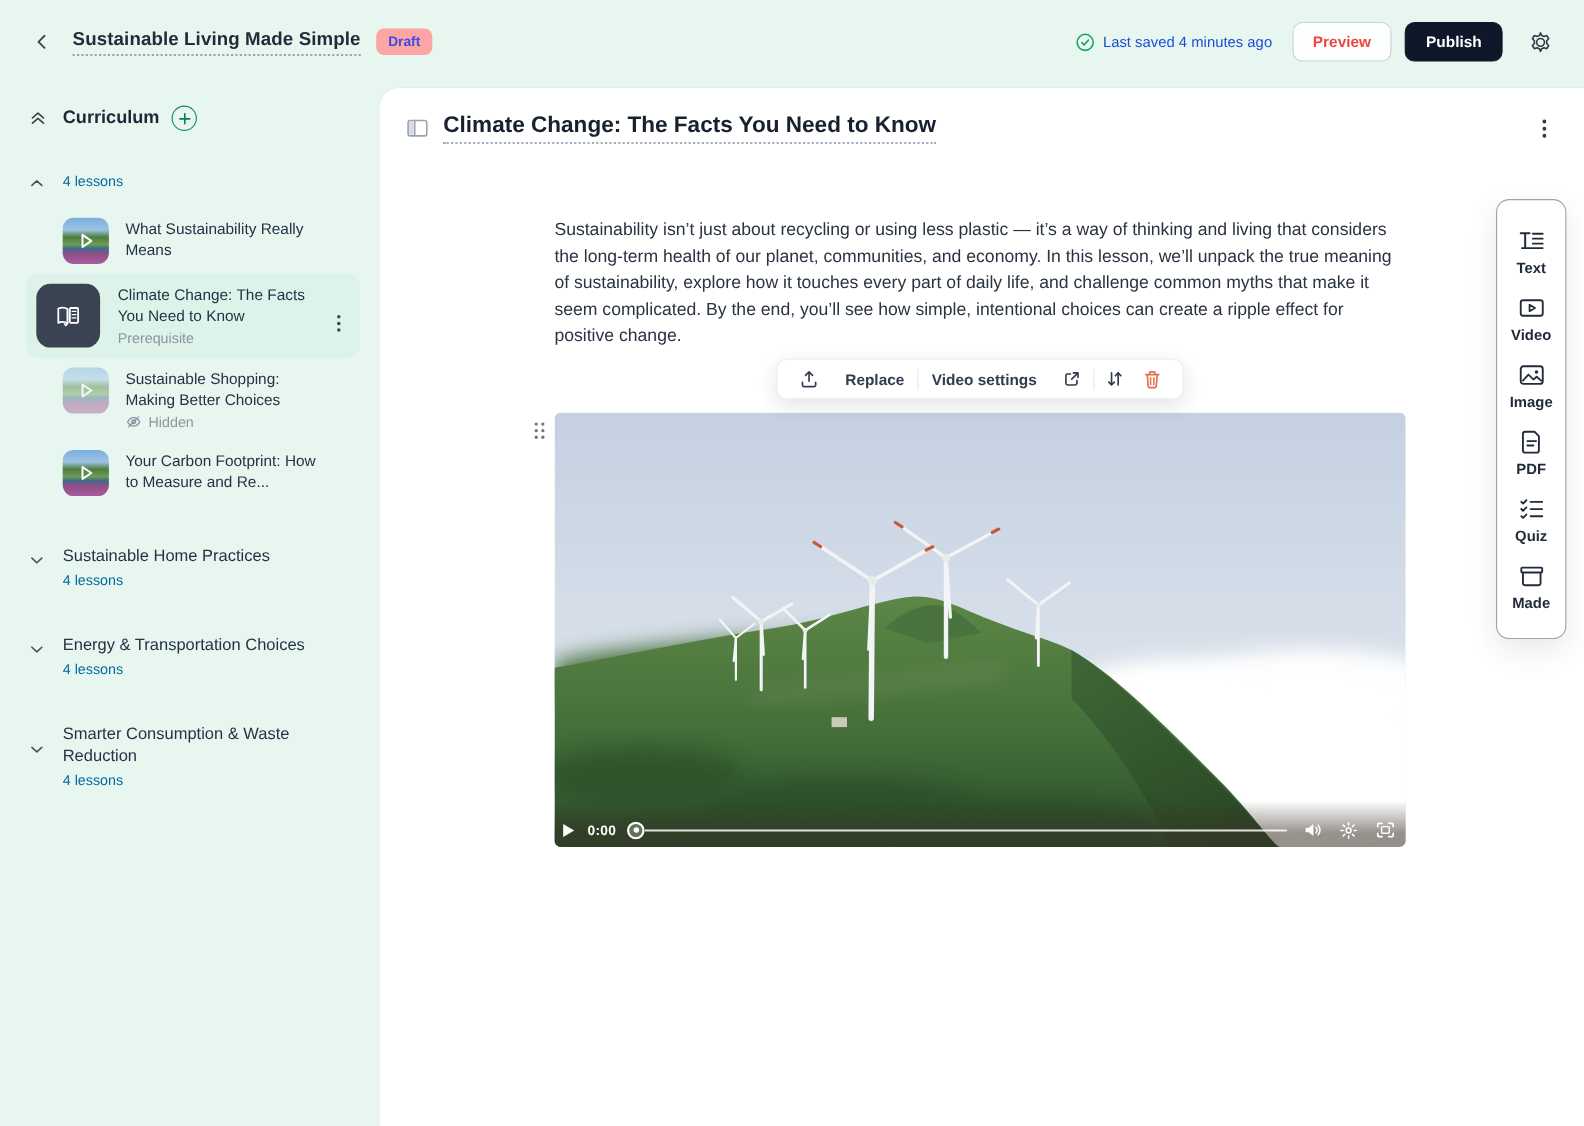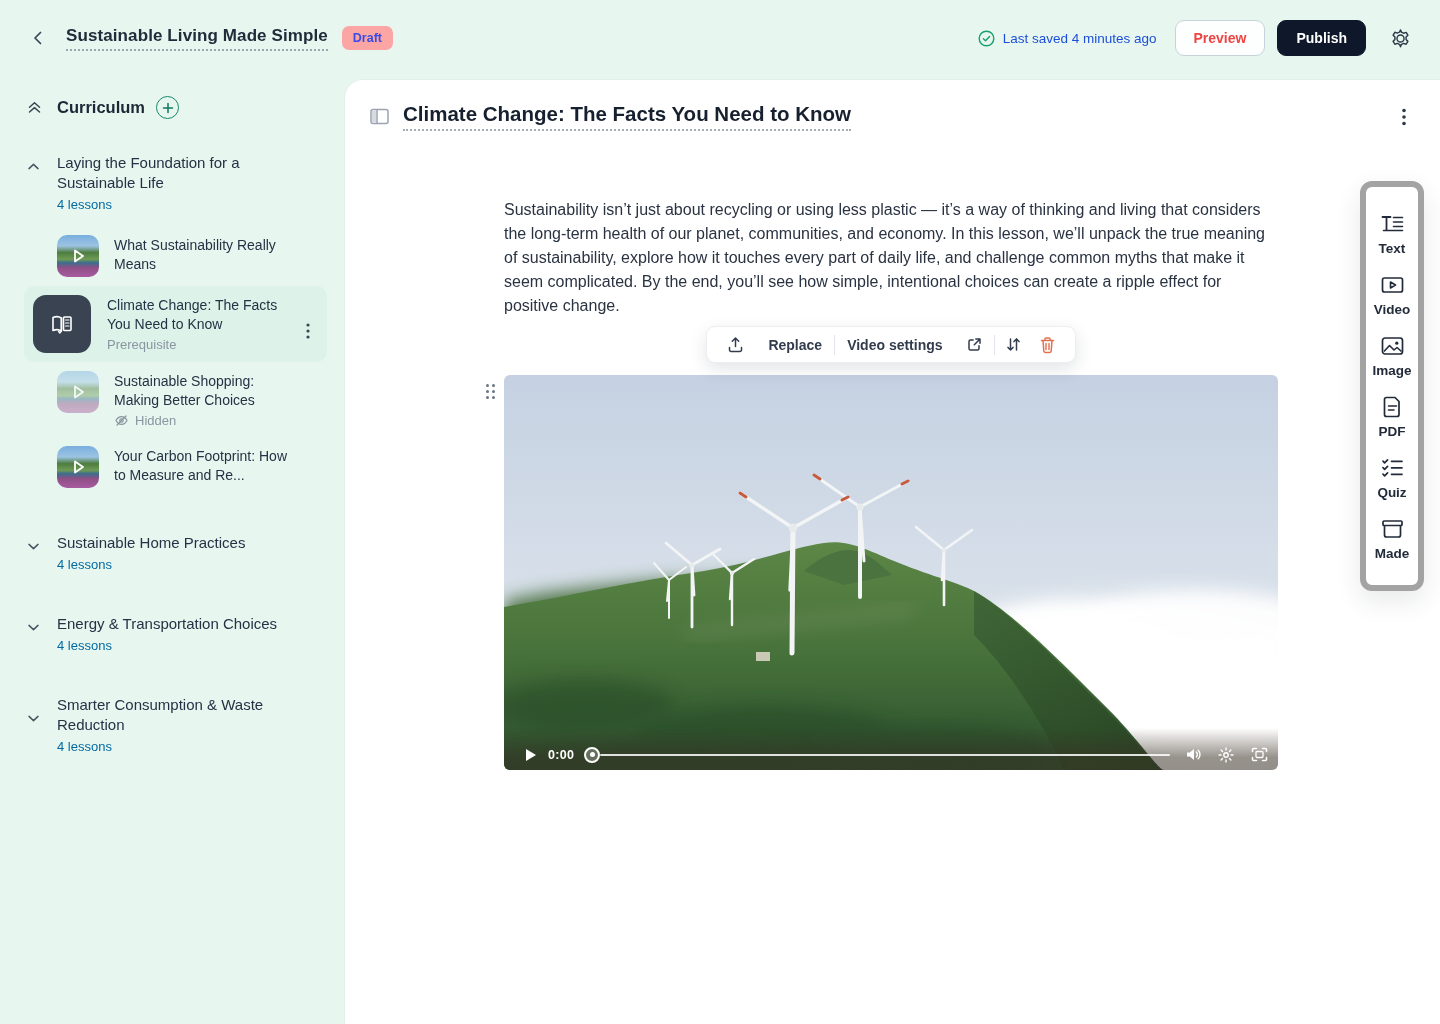--- a/index.html
+++ b/index.html
@@ -77,32 +77,32 @@
     padding:0 10px; cursor:pointer; height:100%; }
   .vt-sep { width:1px; height:20px; background:#e3e6ea; margin:0 2px; }
   .vt-icon-btn { width:34px; height:100%; display:flex; align-items:center; justify-content:center; cursor:pointer; }
   .video-row { position:relative; }
   .drag-handle { position:absolute; left:-21px; top:6px; width:14px; height:20px; cursor:grab;
     display:flex; align-items:center; justify-content:center; }
   .video-frame { width:774px; height:395px; border-radius:6px; overflow:hidden; position:relative; cursor:pointer; }
   .vctrl { position:absolute; left:0; right:0; bottom:0; height:42px;
     background:linear-gradient(180deg,rgba(58,48,36,0) 0%,rgba(58,48,36,.52) 70%);
     display:flex; align-items:flex-end; }
-  .vctrl-row { display:flex; align-items:center; width:100%; height:26px; padding:0 10px 5px 18px; }
+  .vctrl-row { display:flex; align-items:center; width:100%; height:26px; padding:0 10px 5px 4px; }
   .vc-play { width:18px; height:18px; display:flex; align-items:center; justify-content:center; cursor:pointer; }
   .vc-time { color:#fff; font-size:12.5px; font-weight:600; margin:0 10px 0 8px; letter-spacing:.3px; }
   .vc-knob { width:16px; height:16px; border-radius:50%; border:2.5px solid #fff;
     background:rgba(255,255,255,.25); flex:none; display:flex; align-items:center; justify-content:center; cursor:grab; }
   .vc-knob-dot { width:5px; height:5px; border-radius:50%; background:#fff; }
   .vc-track { flex:1; height:2px; background:rgba(255,255,255,.85); margin-right:14px; border-radius:2px; cursor:pointer; }
   .vc-right { display:flex; align-items:center; gap:15px; }
   .vc-icon { width:18px; height:18px; display:flex; align-items:center; justify-content:center; cursor:pointer; }
 
   
-  .palette { position:absolute; right:16px; top:181px; width:64px; background:#fff; border:6px solid #a3a3a3;
+  .palette { position:absolute; right:16px; top:181px; width:64px; background:#fff; border:1px solid #a3a3a3;
     border-radius:12px; box-shadow:0 10px 26px rgba(25,35,50,.10); padding:17px 0 15px 0;
     display:flex; flex-direction:column; align-items:center; z-index:6; }
   .pal-item { display:flex; flex-direction:column; align-items:center; cursor:pointer; padding:8px 0 9px 0; width:100%; }
   .pal-label { font-size:13.5px; font-weight:600; color:#222b3a; margin-top:5px; }
 
   svg { display:block; }
 </style>
 </head>
 <body>
 
@@ -154,21 +154,20 @@
   </div>
 
   <div class="section">
     <div class="section-head">
       <div class="section-chevron">
         <svg width="15" height="15" viewBox="0 0 15 15">
             <path d="M3 9.6 L7.5 5.4 L12 9.6" fill="none" stroke="#4a5563" stroke-width="1.5" stroke-linecap="round" stroke-linejoin="round"></path>
           </svg>
       </div>
       <div class="section-info">
-        <div class="section-title">Laying the Foundation for a Sustainable Life</div>
         <div class="section-count">4 lessons</div>
       </div>
     </div>
     <div class="lessons">
 
       <div class="lesson">
         <div class="thumb">
           <div class="play-ol">
             <svg width="20" height="20" viewBox="0 0 20 20">
                 <path d="M7 4.5 L15 10 L7 15.5 Z" fill="none" stroke="#ffffff" stroke-width="1.8" stroke-linejoin="round"></path>

